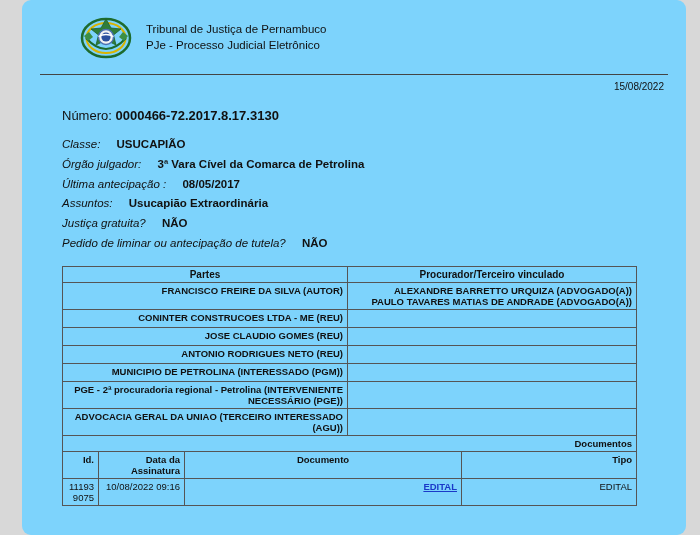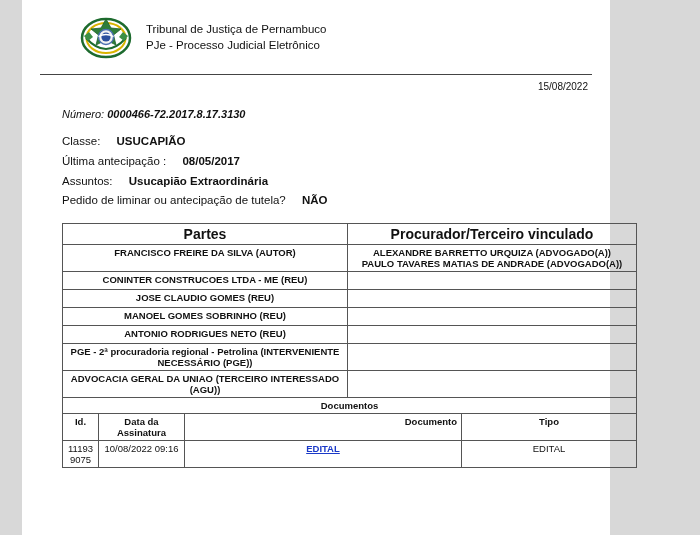--- a/index.html
+++ b/index.html
@@ -10,23 +10,24 @@
   body {
     width: 700px;
     height: 535px;
     overflow: hidden;
     font-family: "Liberation Sans", sans-serif;
   }
   .page {
     position: absolute;
     left: 22px;
     top: 0;
-    width: 588px;
+    width: 664px;
     height: 535px;
-    background: #ffffff;
+    background: #7dd3fc;
+    border-radius: 9px;
   }
   .header {
     display: flex;
     align-items: center;
     padding: 12px 0 10px 0;
     border-bottom: 1px solid #444;
     margin: 0 18px 0 18px;
   }
   .brasao {
     width: 52px;
@@ -42,55 +43,54 @@
     line-height: 1.35;
   }
   .header-titles div { white-space: nowrap; }
   .date-line {
     text-align: right;
     font-size: 10px;
     color: #111;
     margin: 6px 22px 16px 0;
   }
   .numero {
-    font-size: 11px;
+    font-size: 13px;
     margin: 8px 12px 0 40px;
     color: #111;
-    font-style: italic;
   }
   .numero .lbl { font-weight: normal; }
   .numero .val { font-weight: bold; }
   .meta {
     margin: 12px 0 0 40px;
     font-size: 11.5px;
     color: #111;
     line-height: 1.72;
   }
-  .meta .lbl { font-weight: normal; }
+  .meta .lbl { font-weight: normal; font-style: italic; }
   .meta .val { font-weight: bold; padding-left: 13px; }
 
   table.doc {
     border-collapse: collapse;
     width: 574px;
     margin: 12px 0 0 40px;
     table-layout: fixed;
   }
   table.doc td, table.doc th {
     border: 1px solid #555;
     font-size: 9.5px;
     color: #111;
     padding: 2px 4px;
     vertical-align: top;
     font-weight: bold;
-    text-align: center;
+    text-align: right;
   }
   table.doc th {
     text-align: center;
     font-weight: bold;
-    font-size: 14px;
+    font-size: 10px;
   }
   .cell-party { height: 13px; }
   .cell-tall { }
   .sec-head {
     text-align: center;
     font-weight: bold;
   }
   .docs-head td { text-align: center; }
   .docs-row td { font-weight: bold; }
   .link {
@@ -128,22 +128,24 @@
 
   <div class="date-line">15/08/2022</div>
 
   <div class="numero">
     <span class="lbl">Número:</span>
     <span class="val">0000466-72.2017.8.17.3130</span>
   </div>
 
   <div class="meta">
     <div><span class="lbl">Classe:</span> <span class="val">USUCAPIÃO</span></div>
+    <div><span class="lbl">Órgão julgador:</span> <span class="val">3ª Vara Cível da Comarca de Petrolina</span></div>
     <div><span class="lbl">Última antecipação :</span> <span class="val">08/05/2017</span></div>
     <div><span class="lbl">Assuntos:</span> <span class="val">Usucapião Extraordinária</span></div>
+    <div><span class="lbl">Justiça gratuita?</span> <span class="val">NÃO</span></div>
     <div><span class="lbl">Pedido de liminar ou antecipação de tutela?</span> <span class="val">NÃO</span></div>
   </div>
 
   <table class="doc">
     <colgroup>
       <col style="width:285px">
       <col style="width:289px">
     </colgroup>
     <tbody>
       <tr>
@@ -157,25 +159,25 @@
       </tr>
       <tr>
         <td class="cell-party">CONINTER CONSTRUCOES LTDA  - ME (REU)</td>
         <td class="cell-party"></td>
       </tr>
       <tr>
         <td class="cell-party">JOSE CLAUDIO GOMES (REU)</td>
         <td class="cell-party"></td>
       </tr>
       <tr>
-        <td class="cell-party">MANOEL GOMES SOBRINHO (REU)</td>
-        <td class="cell-party"></td>
-      </tr>
-      <tr>
         <td class="cell-party">ANTONIO RODRIGUES NETO (REU)</td>
+        <td class="cell-party"></td>
+      </tr>
+      <tr>
+        <td class="cell-party">MUNICIPIO DE PETROLINA (INTERESSADO (PGM))</td>
         <td class="cell-party"></td>
       </tr>
       <tr>
         <td style="white-space:pre-line">PGE - 2ª procuradoria regional - Petrolina (INTERVENIENTE
 NECESSÁRIO (PGE))</td>
         <td></td>
       </tr>
       <tr>
         <td style="white-space:pre-line">ADVOCACIA GERAL DA UNIAO (TERCEIRO INTERESSADO
 (AGU))</td>
@@ -192,21 +194,21 @@
       <col style="width:175px">
     </colgroup>
     <tbody>
       <tr>
         <td class="sec-head" colspan="4">Documentos</td>
       </tr>
       <tr class="docs-head">
         <td>Id.</td>
         <td style="white-space:pre-line">Data da
 Assinatura</td>
-        <td style="text-align:right">Documento</td>
+        <td style="text-align:center">Documento</td>
         <td>Tipo</td>
       </tr>
       <tr class="docs-row">
         <td class="id-cell" style="white-space:pre-line;font-weight:normal">11193
 9075</td>
         <td style="font-weight:normal">10/08/2022 09:16</td>
         <td><span class="link">EDITAL</span></td>
         <td class="tipo-cell" style="font-weight:normal">EDITAL</td>
       </tr>
     </tbody>

